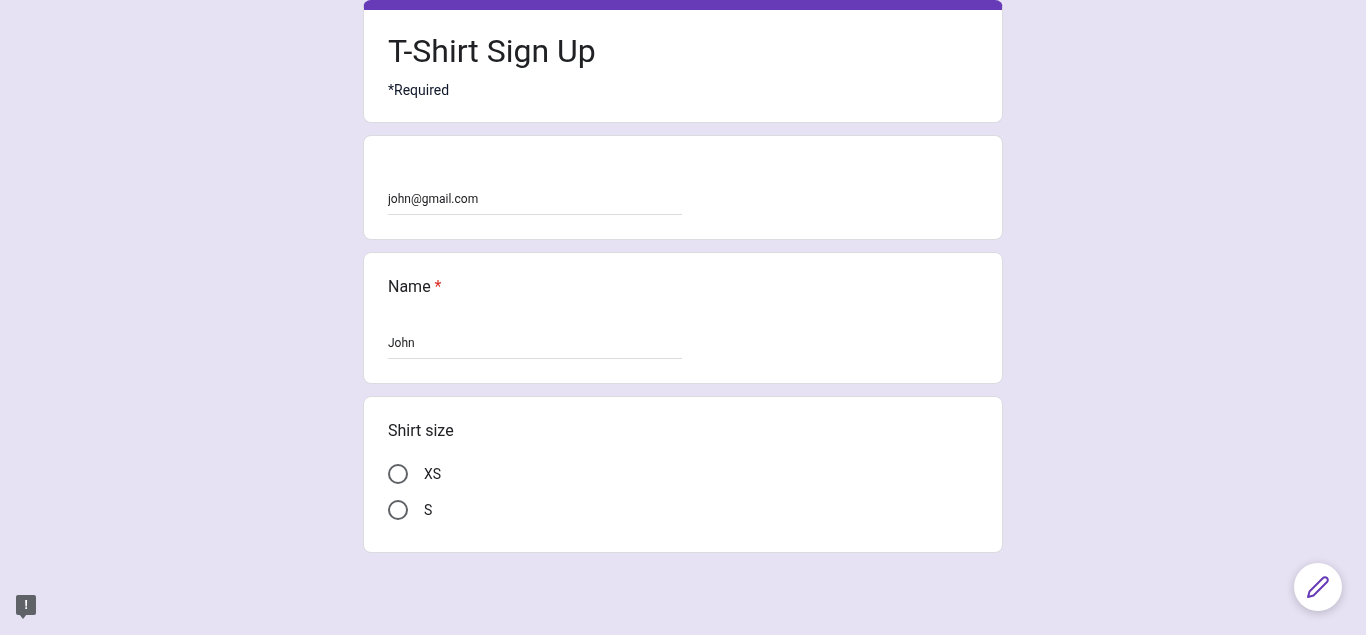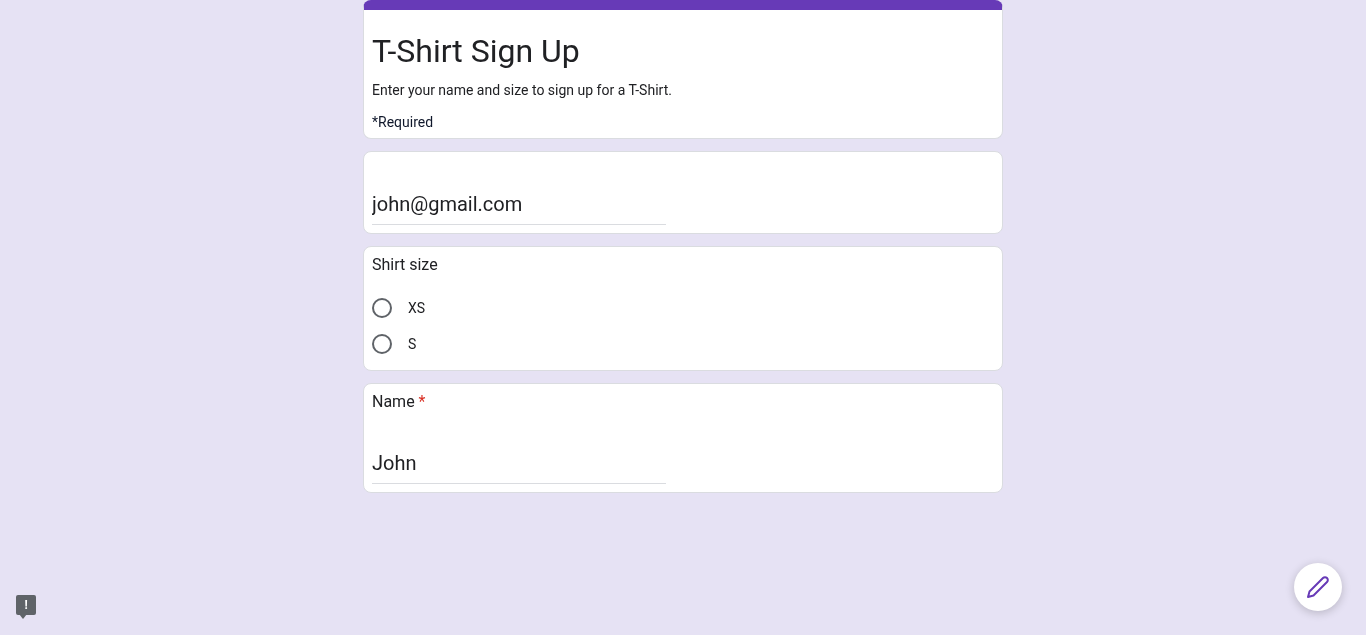--- a/index.html
+++ b/index.html
@@ -17,21 +17,21 @@
     }
     .form-container {
       width: 640px;
       margin: 0 auto;
       padding-top: 0;
     }
     .card {
       background: #fff;
       border-radius: 8px;
       margin-bottom: 12px;
-      padding: 8px;
+      padding: 24px;
       border: 1px solid #dadce0;
     }
     .header-card {
       border-top: 10px solid #673ab7;
       padding-top: 22px;
     }
     .form-title {
       font-size: 32px;
       font-weight: 400;
       color: #202124;
@@ -50,21 +50,21 @@
       font-size: 16px;
       color: #202124;
       margin-bottom: 8px;
     }
     .required-asterisk {
       color: #d93025;
     }
     .text-input {
       border: none;
       border-bottom: 1px solid #dadce0;
-      font-size: 20px;
+      font-size: 12px;
       padding: 8px 0;
       width: 294px;
       margin-top: 24px;
       outline: none;
       color: #202124;
       font-family: inherit;
     }
     .radio-group {
       margin-top: 16px;
     }
@@ -135,50 +135,49 @@
       height: 24px;
     }
   </style>
 </head>
 <body>
 
 <div class="form-container">
 
   <div class="card header-card">
     <h1 class="form-title">T-Shirt Sign Up</h1>
-    <p class="form-description">Enter your name and size to sign up for a T-Shirt.</p>
     <p class="required-note">*Required</p>
   </div>
 
   <div class="card">
     <input type="text" class="text-input" value="john@gmail.com" style="">
+  </div>
+
+  <div class="card">
+    <div class="question-label">
+      <span>Name</span>
+      <span class="required-asterisk">*</span>
+    </div>
+    <input type="text" class="text-input" value="John" style="">
   </div>
 
   <div class="card">
     <div class="question-label">Shirt size</div>
     <div class="radio-group">
       <div class="radio-option">
         <div class="radio-circle"></div>
         <span class="radio-label">XS</span>
       </div>
       <div class="radio-option">
         <div class="radio-circle"></div>
         <span class="radio-label">S</span>
       </div>
     </div>
   </div>
 
-  <div class="card">
-    <div class="question-label">
-      <span>Name</span>
-      <span class="required-asterisk">*</span>
-    </div>
-    <input type="text" class="text-input" value="John" style="">
-  </div>
-
 </div>
 
 <div class="feedback-button"></div>
 
 <div class="edit-fab">
   <svg viewBox="0 0 24 24" fill="none" stroke="#673ab7" stroke-width="2" stroke-linecap="round" stroke-linejoin="round">
     <path d="M17 3a2.828 2.828 0 1 1 4 4L7.5 20.5 2 22l1.5-5.5L17 3z"></path>
   </svg>
 </div>
 

